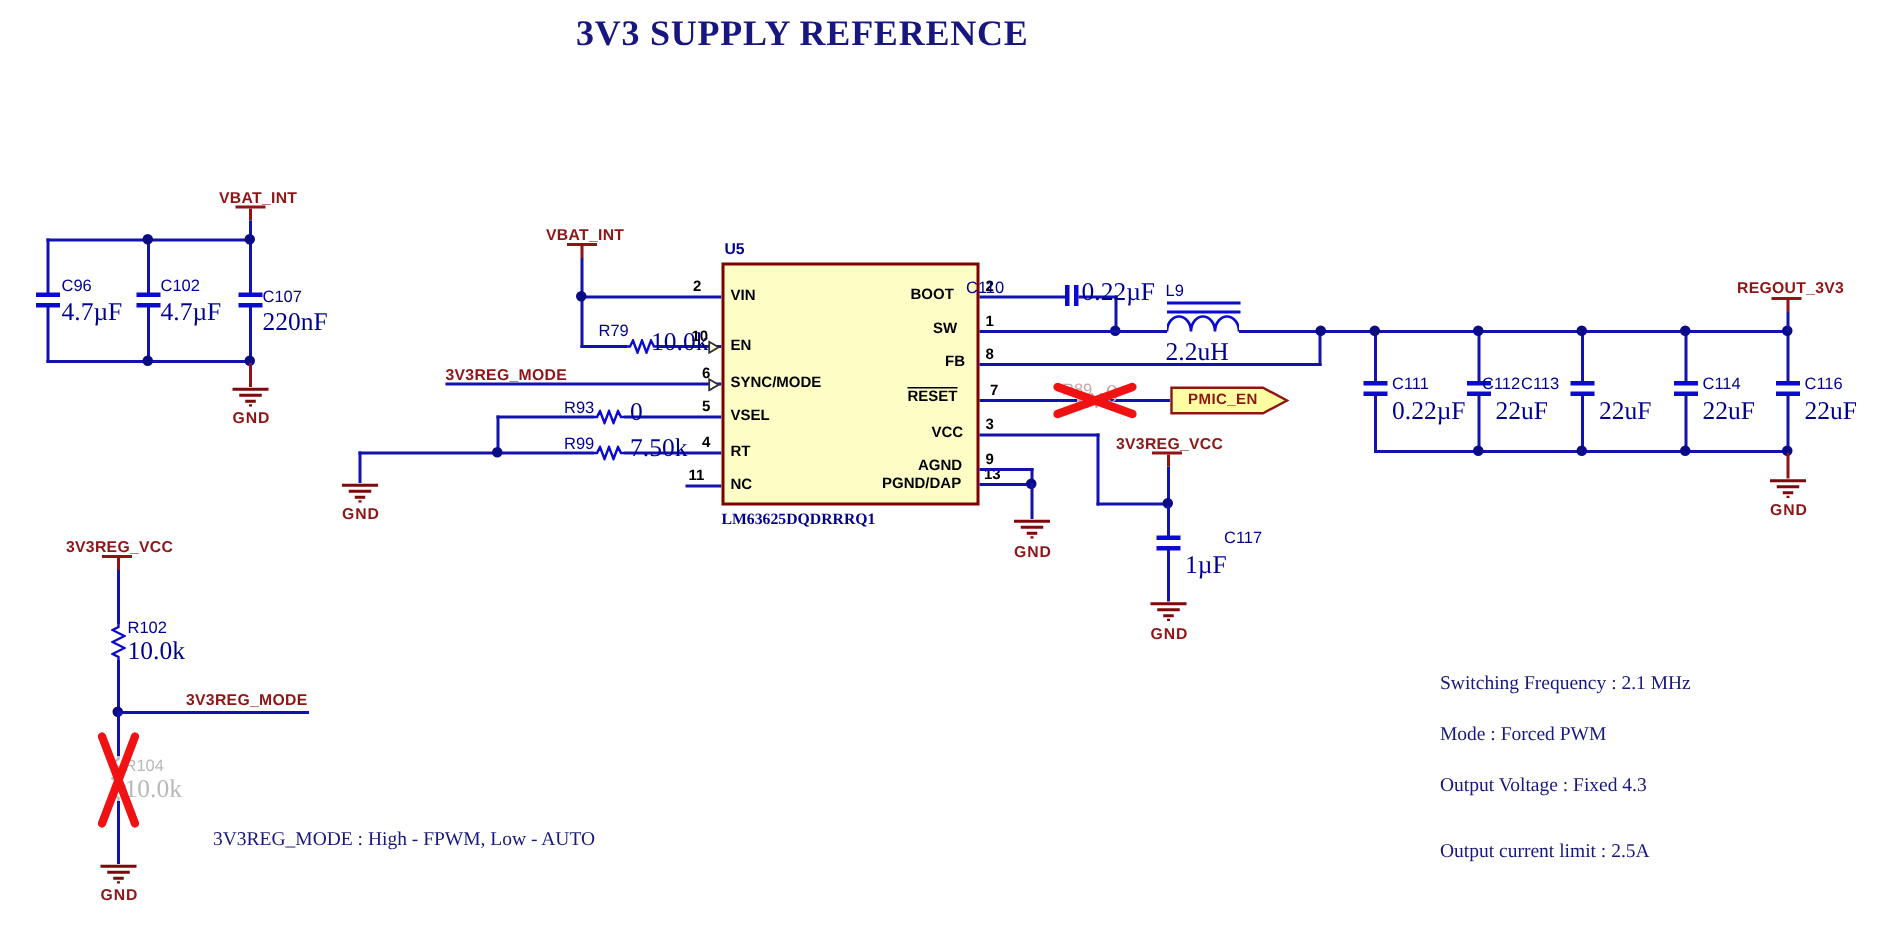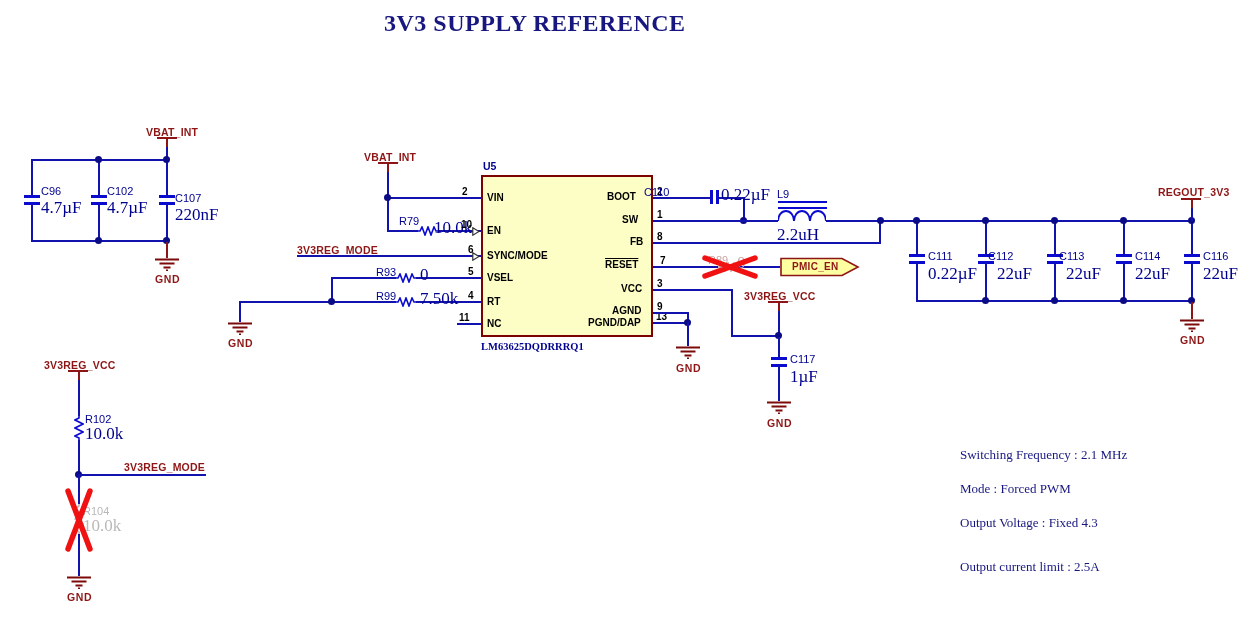--- a/index.html
+++ b/index.html
@@ -191,21 +191,21 @@
   <div class="w" style="left:731px;top:335px;width:49px;height:2px"></div>
   <span class="net" style="left:744px;top:290px">3V3REG_VCC</span>
   <div class="pbar" style="left:768px;top:301px"></div>
   <div class="mw" style="left:778px;top:303px;width:2px;height:8px"></div>
   <div class="w" style="left:778px;top:311px;width:2px;height:26px"></div>
   <div class="dot" style="left:775px;top:332px"></div>
   <div class="w" style="left:778px;top:337px;width:2px;height:21px"></div>
   <div class="pl" style="left:771px;top:357px"></div>
   <div class="pl" style="left:771px;top:364px"></div>
   <div class="w" style="left:778px;top:366px;width:2px;height:35px"></div>
-  <span class="ref" style="left:790px;top:353px">C117</span>
+  <span class="ref" style="left:816px;top:353px">C117</span>
   <span class="val" style="left:790px;top:367px">1µF</span>
   <svg class="abs" style="left:766px;top:401px" width="26" height="13" viewBox="0 0 26 13">
       <path d="M1 1.5h24M5.5 5.5h15M9.5 9.5h7M12 12.5h2" stroke="#7d0a0a" stroke-width="2" fill="none"></path>
     </svg>
   <span class="gtx" style="left:767px;top:417px">GND</span>
 
   <div class="w" style="left:653px;top:312px;width:36px;height:2px"></div>
   <div class="w" style="left:653px;top:322px;width:36px;height:2px"></div>
   <div class="w" style="left:687px;top:312px;width:2px;height:12px"></div>
   <div class="dot" style="left:684px;top:319px"></div>
@@ -233,21 +233,21 @@
   <div class="w" style="left:916px;top:263px;width:2px;height:39px"></div>
   <div class="w" style="left:985px;top:263px;width:2px;height:39px"></div>
   <div class="w" style="left:1054px;top:263px;width:2px;height:39px"></div>
   <div class="w" style="left:1123px;top:263px;width:2px;height:39px"></div>
   <div class="w" style="left:1191px;top:263px;width:2px;height:39px"></div>
   <div class="w" style="left:916px;top:300px;width:277px;height:2px"></div>
   <span class="ref" style="left:928px;top:250px">C111</span>
   <span class="val" style="left:928px;top:264px">0.22µF</span>
   <span class="ref" style="left:988px;top:250px">C112</span>
   <span class="val" style="left:997px;top:264px">22uF</span>
-  <span class="ref" style="left:1059px;top:250px">C113</span>
+  <span class="ref" style="left:1014px;top:250px">C113</span>
   <span class="val" style="left:1066px;top:264px">22uF</span>
   <span class="ref" style="left:1135px;top:250px">C114</span>
   <span class="val" style="left:1135px;top:264px">22uF</span>
   <span class="ref" style="left:1203px;top:250px">C116</span>
   <span class="val" style="left:1203px;top:264px">22uF</span>
   <div class="dot" style="left:913px;top:217px"></div>
   <div class="dot" style="left:982px;top:217px"></div>
   <div class="dot" style="left:1051px;top:217px"></div>
   <div class="dot" style="left:1120px;top:217px"></div>
   <div class="dot" style="left:1188px;top:217px"></div>
@@ -290,14 +290,15 @@
     </svg>
   <svg class="abs" style="left:66px;top:576px" width="26" height="13" viewBox="0 0 26 13">
       <path d="M1 1.5h24M5.5 5.5h15M9.5 9.5h7M12 12.5h2" stroke="#7d0a0a" stroke-width="2" fill="none"></path>
     </svg>
   <span class="gtx" style="left:67px;top:591px">GND</span>
 
   <div class="note" style="left:960px;top:447px">Switching Frequency : 2.1 MHz</div>
   <div class="note" style="left:960px;top:481px">Mode : Forced PWM</div>
   <div class="note" style="left:960px;top:515px">Output Voltage : Fixed 4.3</div>
   <div class="note" style="left:960px;top:559px">Output current limit : 2.5A</div>
+  <div class="note" style="left:142px;top:551px">3V3REG_MODE : High - FPWM, Low - AUTO</div>
 
 </div>
 
 </body></html>

